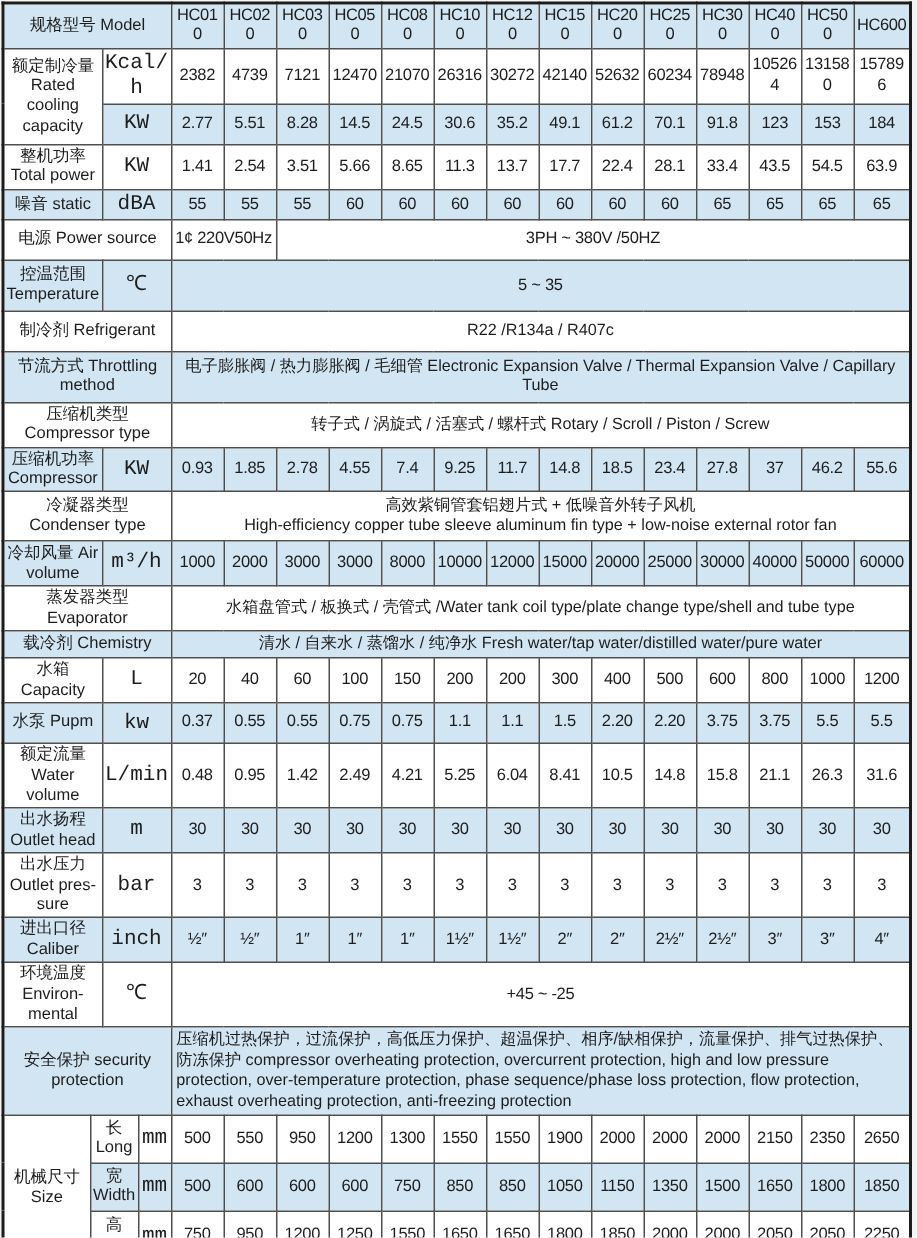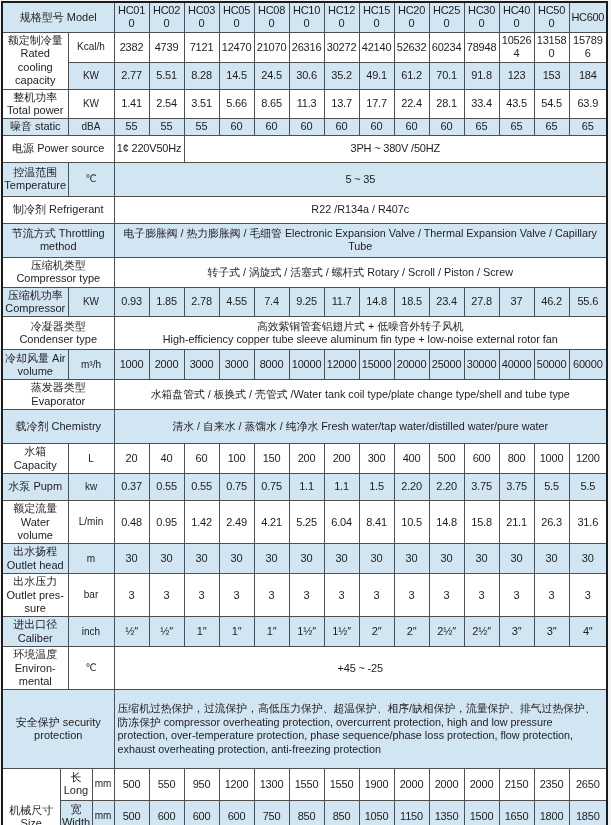--- a/index.html
+++ b/index.html
@@ -16,24 +16,24 @@
   td{
     border:1px solid #4f4f4f;
     font-size:11px;color:#1d1d1d;
     text-align:center;vertical-align:middle;
     padding:1px 1px;line-height:1.22;overflow:hidden;
     word-break:break-word;
   }
   td.shaded{background:#d2e5f2;}
   td.plain{background:#ffffff;}
   td.label-cell{font-size:11px;}
-  td.unit-cell{font-size:10px;}
+  td.unit-cell{font-size:14px;font-family:Liberation Mono, monospace;}
   td.value-cell{font-size:11px;letter-spacing:-0.2px;}
   td.model-cell{font-size:11px;letter-spacing:-0.3px;}
-  td.text-left{text-align:left;padding:12px 3px;font-size:10.6px;line-height:1.24;margin-left:30px;}
+  td.text-left{text-align:left;padding:2px 3px;font-size:10.6px;line-height:1.24;margin-left:30px;}
   td.fulltext{font-size:10.8px;}
   .line{display:block;}
 </style>
 </head>
 <body>
 
 <table id="spec-table">
   <colgroup>
     <col style="width:58px">
       <col style="width:8px">
@@ -213,21 +213,21 @@
         <td colspan="1" class="value-cell shaded">40000</td>
         <td colspan="1" class="value-cell shaded">50000</td>
         <td colspan="1" class="value-cell shaded">60000</td>
       </tr>
       <tr style="height: 27px; margin-top: 27px;">
         <td colspan="4" class="label-cell plain">蒸发器类型 Evaporator</td>
         <td colspan="14" class="fulltext plain">
           <span class="line">水箱盘管式 / 板换式 / 壳管式 /Water tank coil type/plate change type/shell and tube type</span>
         </td>
       </tr>
-      <tr style="height: 34px;">
+      <tr style="height: 18px;">
         <td colspan="4" class="label-cell shaded">载冷剂 Chemistry</td>
         <td colspan="14" class="fulltext shaded">
           <span class="line">清水 / 自来水 / 蒸馏水 / 纯净水 Fresh water/tap water/distilled water/pure water</span>
         </td>
       </tr>
       <tr style="height: 27px; padding-left: 32px;">
         <td colspan="2" rowspan="1" class="label-cell plain">水箱 Capacity</td>
         <td colspan="2" class="unit-cell plain">L</td>
         <td colspan="1" class="value-cell plain">20</td>
         <td colspan="1" class="value-cell plain">40</td>

